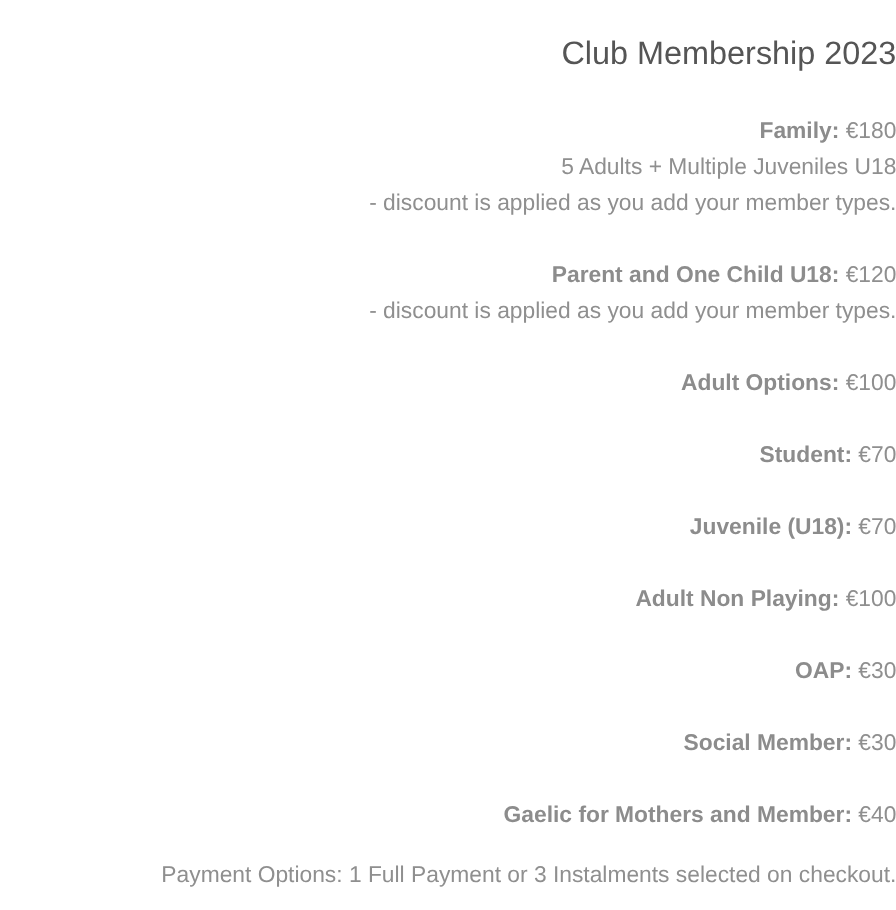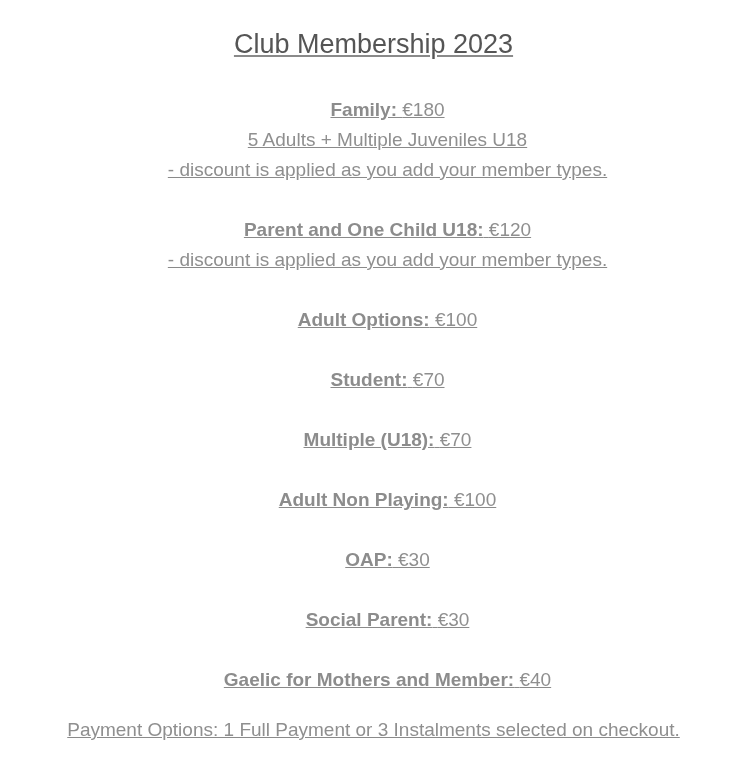--- a/index.html
+++ b/index.html
@@ -1,21 +1,21 @@
 <!DOCTYPE html>
 <html><head>
 <meta charset="utf-8">
 <style>
   html, body { margin: 0; padding: 0; background: #ffffff; }
   body {
     width: 747px; height: 758px; overflow: hidden;
     font-family: "Liberation Sans", sans-serif;
     color: #8a8a8a;
   }
-  .wrap { width: 747px; text-align: center; text-decoration: underline; }
+  .wrap { width: 747px; text-align: right; }
   .title {
     margin: 0; padding-top: 27px; height: 40px;
     font-size: 27px; font-weight: normal; color: #555555;
     line-height: 34px;
   }
   .items { margin-top: 28px; }
   .line { font-size: 19px; line-height: 30px; height: 30px; color: #8f8f8f; white-space: nowrap; padding-left: 28px; }
   .name { font-weight: bold; color: #8c8c8c; }
   .gap { height: 30px; }
   .footer { font-size: 19px; line-height: 30px; color: #8f8f8f; margin-top: 20px; }
@@ -49,39 +49,39 @@
     </div>
     <div class="gap"></div>
 
     <div class="line">
       <span class="name">Student:</span>
       <span>€70</span>
     </div>
     <div class="gap"></div>
 
     <div class="line">
-      <span class="name">Multiple (U18):</span>
+      <span class="name">Juvenile (U18):</span>
       <span>€70</span>
     </div>
     <div class="gap"></div>
 
     <div class="line">
       <span class="name">Adult Non Playing:</span>
       <span>€100</span>
     </div>
     <div class="gap"></div>
 
     <div class="line">
       <span class="name">OAP:</span>
       <span>€30</span>
     </div>
     <div class="gap"></div>
 
     <div class="line">
-      <span class="name">Social Parent:</span>
+      <span class="name">Social Member:</span>
       <span>€30</span>
     </div>
     <div class="gap"></div>
 
     <div class="line">
       <span class="name">Gaelic for Mothers and Member:</span>
       <span>€40</span>
     </div>
   </div>
 

